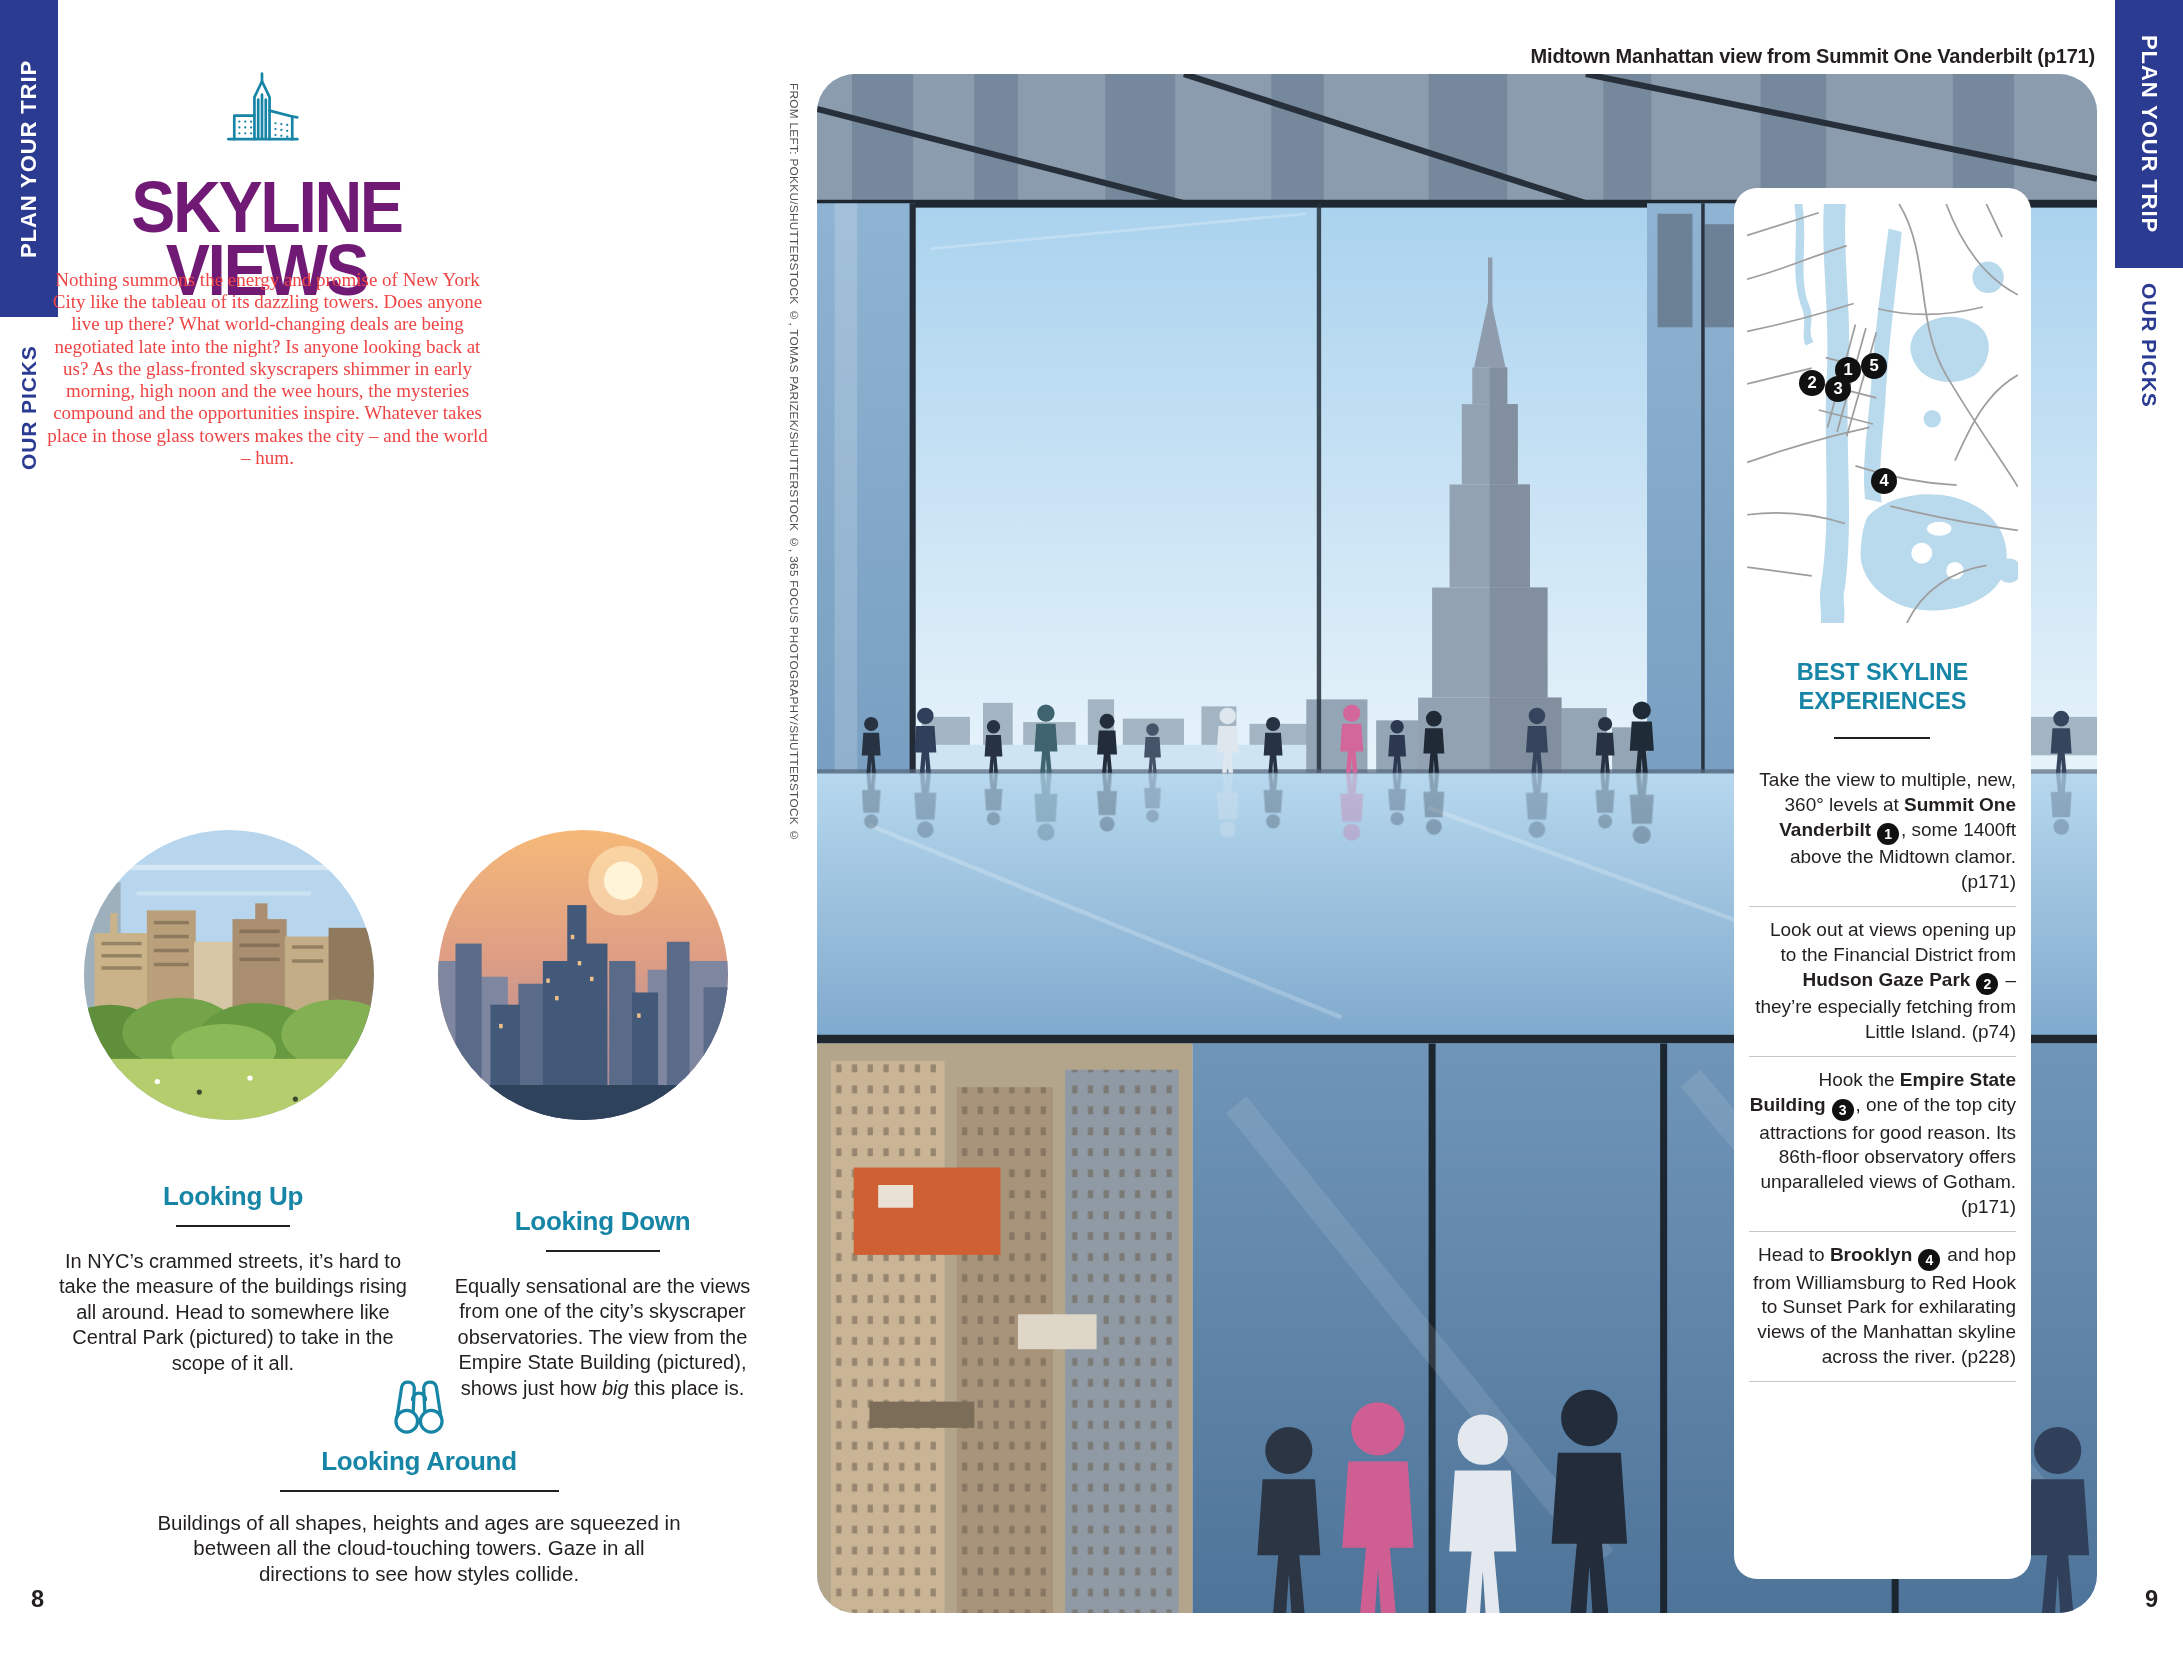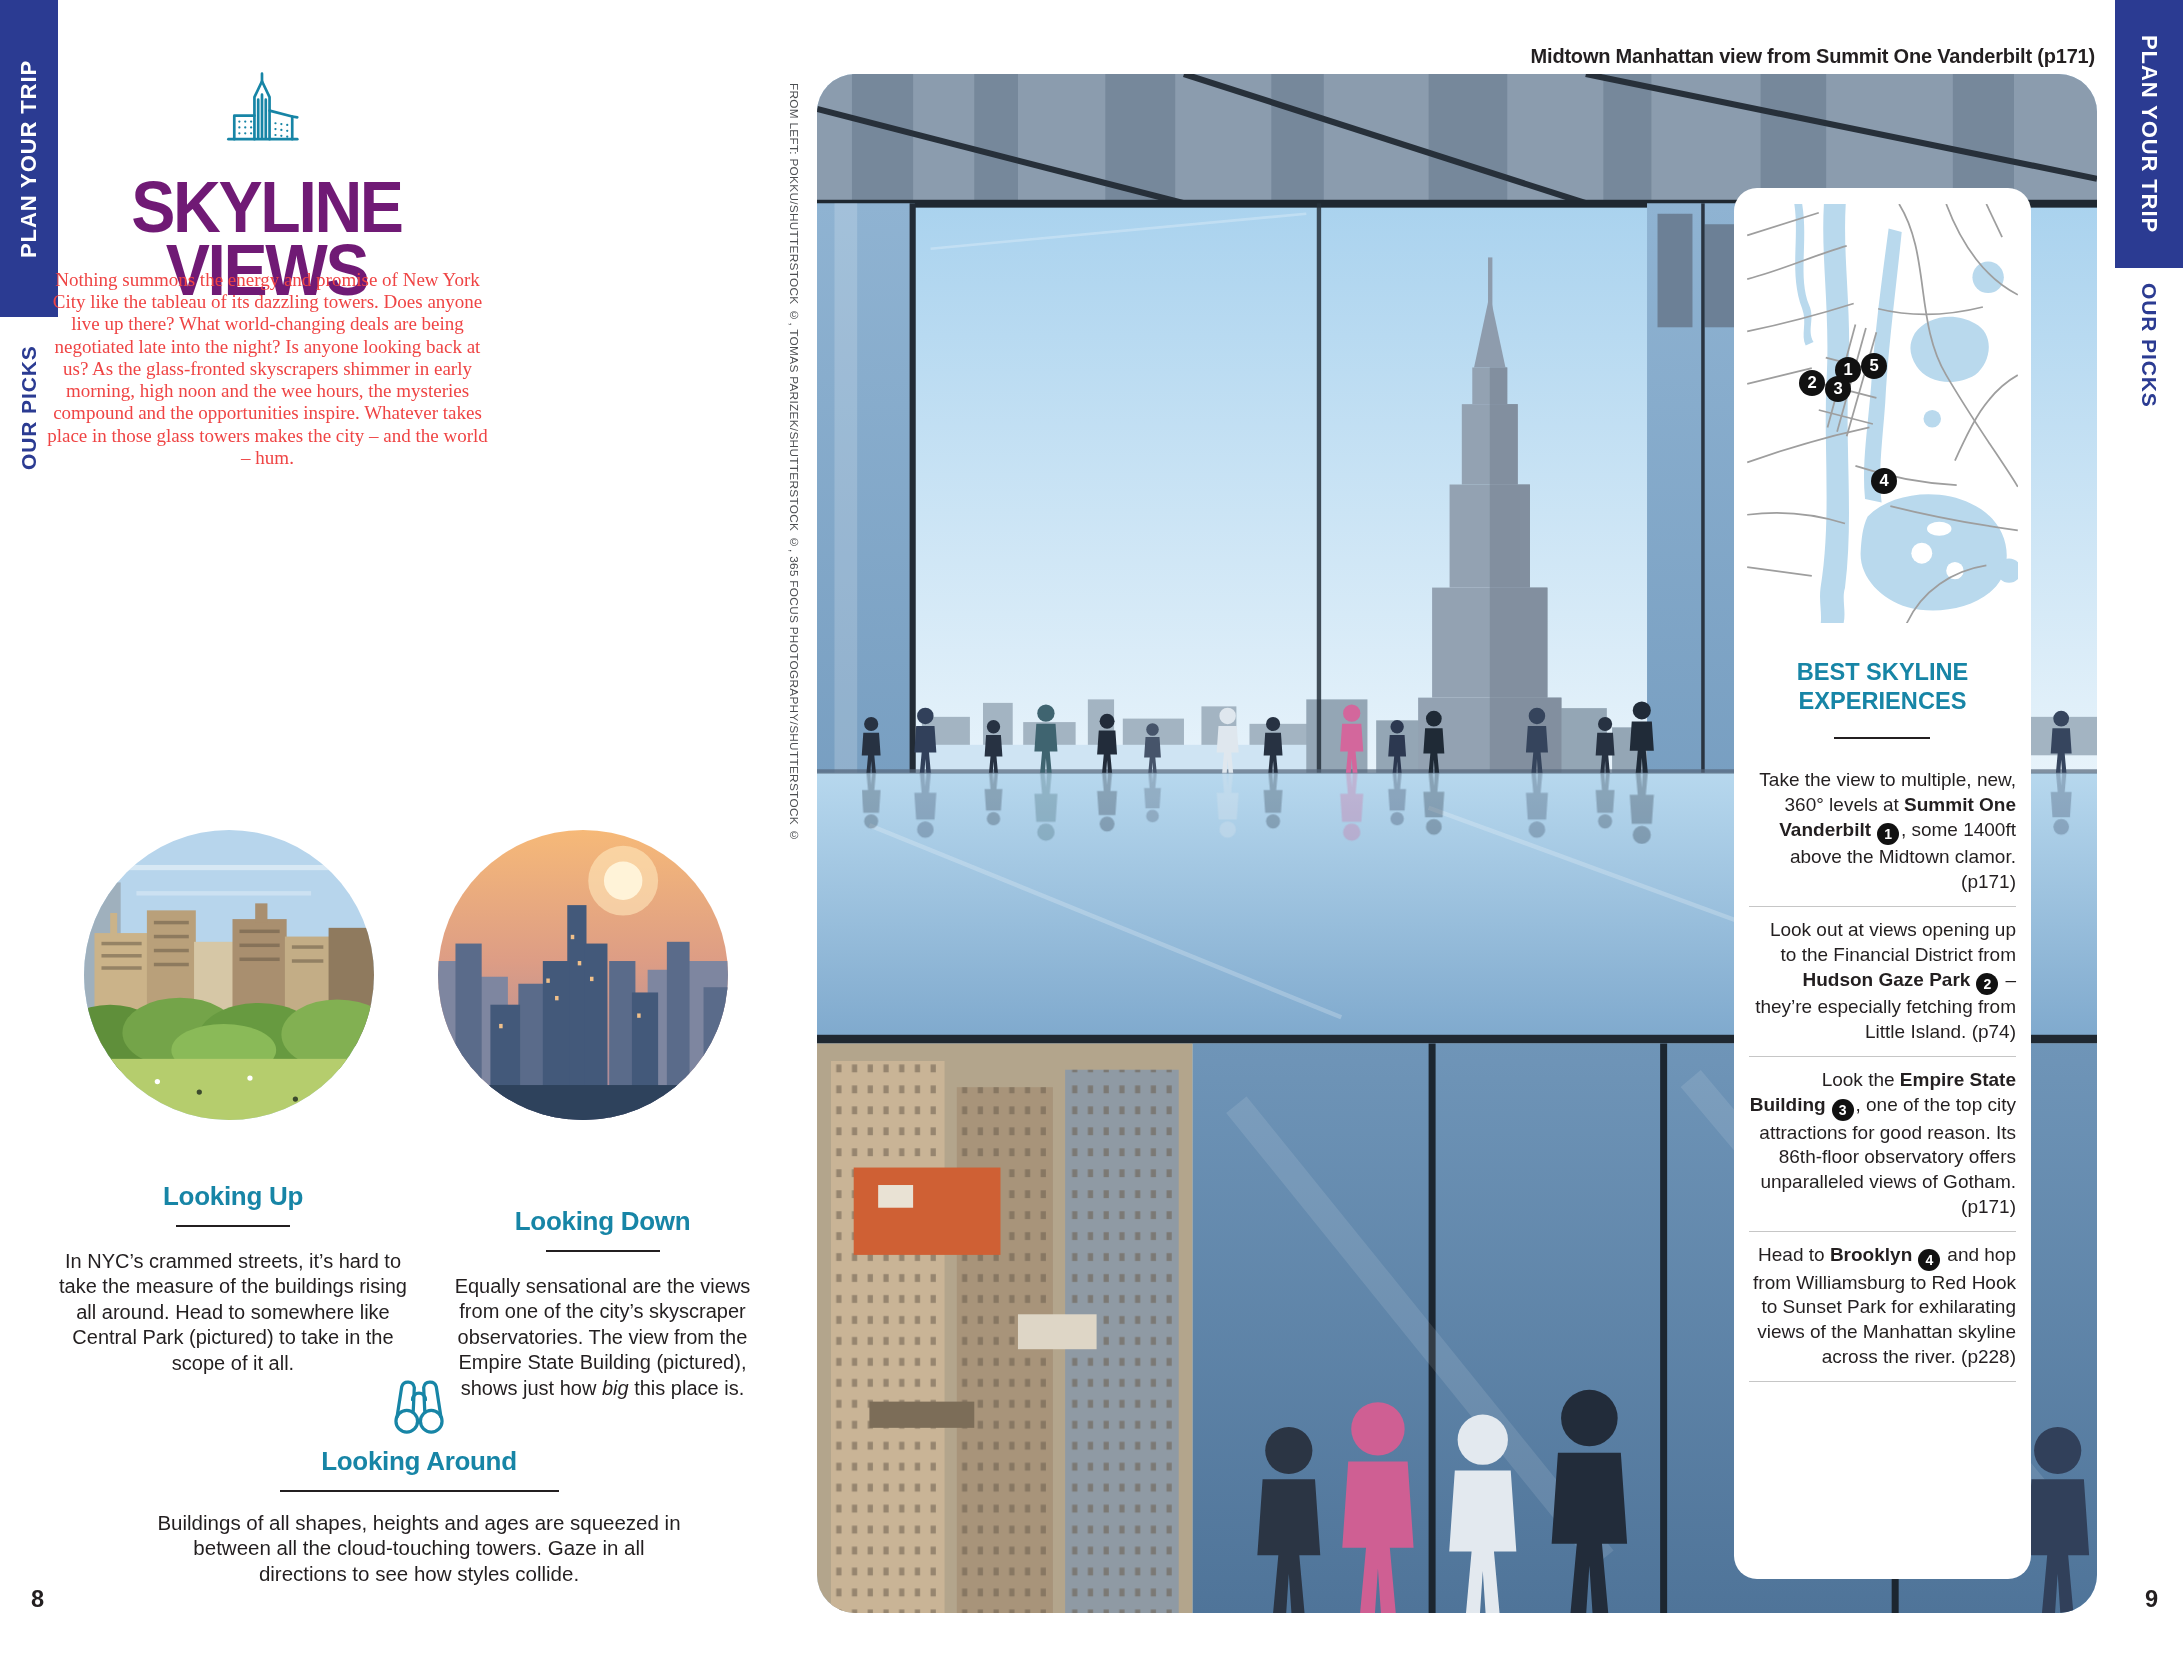--- a/index.html
+++ b/index.html
@@ -451,21 +451,21 @@
     </div>
 
     <h2><span>BEST SKYLINE</span><br><span>EXPERIENCES</span></h2>
     <hr class="card-rule">
 
     <div class="exp-list">
       <p class="exp-item"><span>Take the view to multiple, new, 360° levels at </span><strong>Summit One Vanderbilt</strong><span class="badge">1</span><span>, some 1400ft above the Midtown clamor. (p171)</span></p>
       <hr class="exp-div">
       <p class="exp-item"><span>Look out at views opening up to the Financial District from </span><strong>Hudson Gaze Park</strong><span class="badge">2</span><span> – they’re especially fetching from Little Island. (p74)</span></p>
       <hr class="exp-div">
-      <p class="exp-item"><span>Look the </span><strong>Empire State Building</strong><span class="badge">3</span><span>, one of the top city attractions for good reason. Its 86th-floor observatory offers unparalleled views of Gotham. (p171)</span></p>
+      <p class="exp-item"><span>Hook the </span><strong>Empire State Building</strong><span class="badge">3</span><span>, one of the top city attractions for good reason. Its 86th-floor observatory offers unparalleled views of Gotham. (p171)</span></p>
       <hr class="exp-div">
       <p class="exp-item"><span>Head to </span><strong>Brooklyn</strong><span class="badge">4</span><span> and hop from Williamsburg to Red Hook to Sunset Park for exhilarating views of the Manhattan skyline across the river. (p228)</span></p>
       <hr class="exp-div">
     </div>
   </aside>
 
   <div class="tabband tabband-right">
     <span class="vtext down">PLAN YOUR TRIP</span>
   </div>
   <div class="tabsub tabsub-right">

